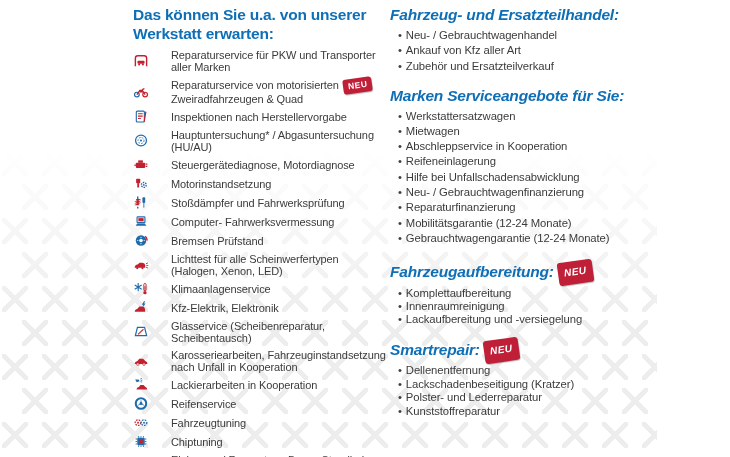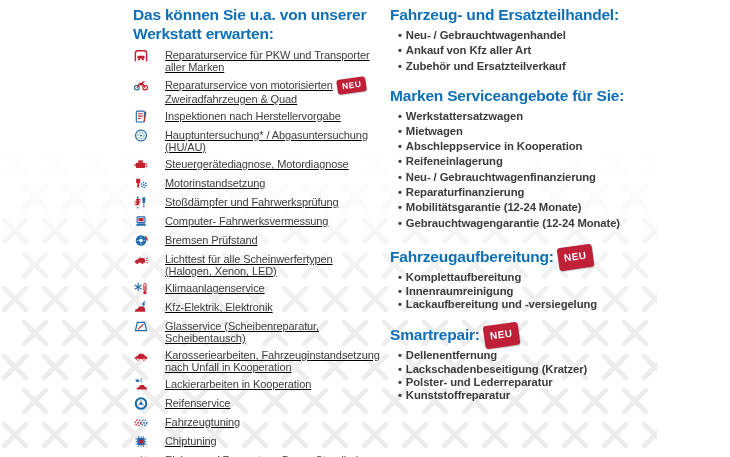--- a/index.html
+++ b/index.html
@@ -34,42 +34,42 @@
   #left-col  { left: 133px; top: 6px;  width: 258px; }
   #right-col { left: 390px; top: 6px;  width: 295px; }
 
   .col-title {
     color: #0f6fb6; font-weight: bold; font-size: 15.5px;
     line-height: 18.5px; letter-spacing: -0.2px; white-space: pre-line;
   }
   #left-col .col-title { margin-bottom: 6px; }
 
   
-  .svc-row { display: flex; gap: 16px; margin-bottom: 5px; align-items: flex-start; text-decoration: underline; }
+  .svc-row { display: flex; gap: 22px; margin-bottom: 5px; align-items: center; }
   .svc-icon { flex: 0 0 16px; width: 16px; height: 15px; margin-top: -1px; }
   .svc-icon svg { display: block; }
   .svc-text {
     font-size: 11px; line-height: 12px; color: #3b3b3b;
     letter-spacing: -0.1px; white-space: pre-line;
   }
 
   
   .neu-badge {
     display: inline-block; background: #c01f38; color: #fff;
     font-size: 8.5px; font-weight: bold; letter-spacing: 0.5px;
     padding: 1px 5px 2px; border-radius: 3px;
     transform: rotate(-8deg); margin-left: 4px; vertical-align: 1px;
     box-shadow: 0.5px 1px 1px rgba(0,0,0,0.25);
   }
   .section-head .neu-badge { font-size: 10px; padding: 1.5px 6px 2.5px; vertical-align: 2px; }
 
   
   .section { }
-  .section-head { margin-bottom: 3px; }
-  .bullet-list { list-style: none; padding-left: 8px; font-weight: bold; }
+  .section-head { margin-bottom: 3px; font-style: italic; }
+  .bullet-list { list-style: none; padding-left: 8px; }
   .bullet-list li {
     font-size: 11.3px; color: #3b3b3b; letter-spacing: -0.1px;
   }
   .bullet-list li::before { content: "\2022"; margin-right: 4px; color: #3b3b3b; }
   .sec-loose   .bullet-list li { line-height: 15.5px; }
   .sec-loose2  .bullet-list li { line-height: 15.3px; }
   .sec-tight   .bullet-list li { line-height: 13.4px; }
 </style>
 </head>
 <body>
@@ -469,20 +469,21 @@
             <li>Zubehör und Ersatzteilverkauf</li>
           </ul>
         </div>
         <div class="section sec-loose2" style="margin-bottom: 15px;">
           <div class="col-title section-head">Marken Serviceangebote für Sie:</div>
           <ul class="bullet-list">
             <li>Werkstattersatzwagen</li>
             <li>Mietwagen</li>
             <li>Abschleppservice in Kooperation</li>
             <li>Reifeneinlagerung</li>
+            <li>Hilfe bei Unfallschadensabwicklung</li>
             <li>Neu- / Gebrauchtwagenfinanzierung</li>
             <li>Reparaturfinanzierung</li>
             <li>Mobilitätsgarantie (12-24 Monate)</li>
             <li>Gebrauchtwagengarantie (12-24 Monate)</li>
           </ul>
         </div>
         <div class="section sec-tight" style="margin-bottom: 12px;">
           <div class="col-title section-head">Fahrzeugaufbereitung:<span class="neu-badge">NEU</span></div>
           <ul class="bullet-list">
             <li>Komplettaufbereitung</li>

